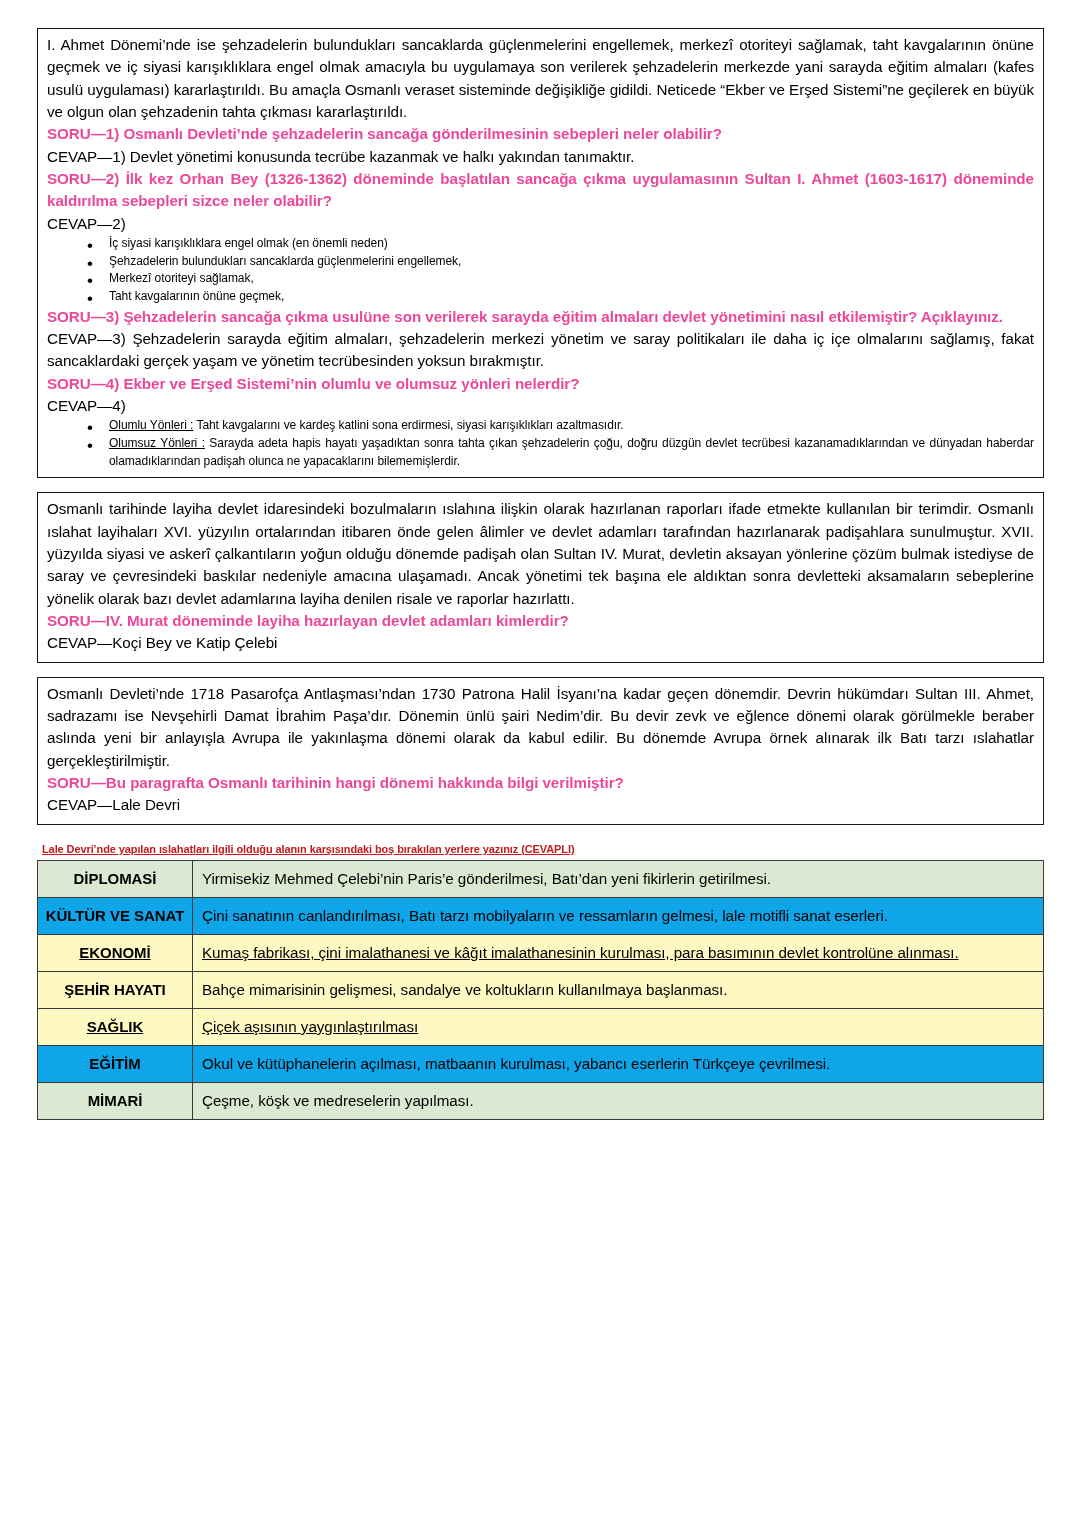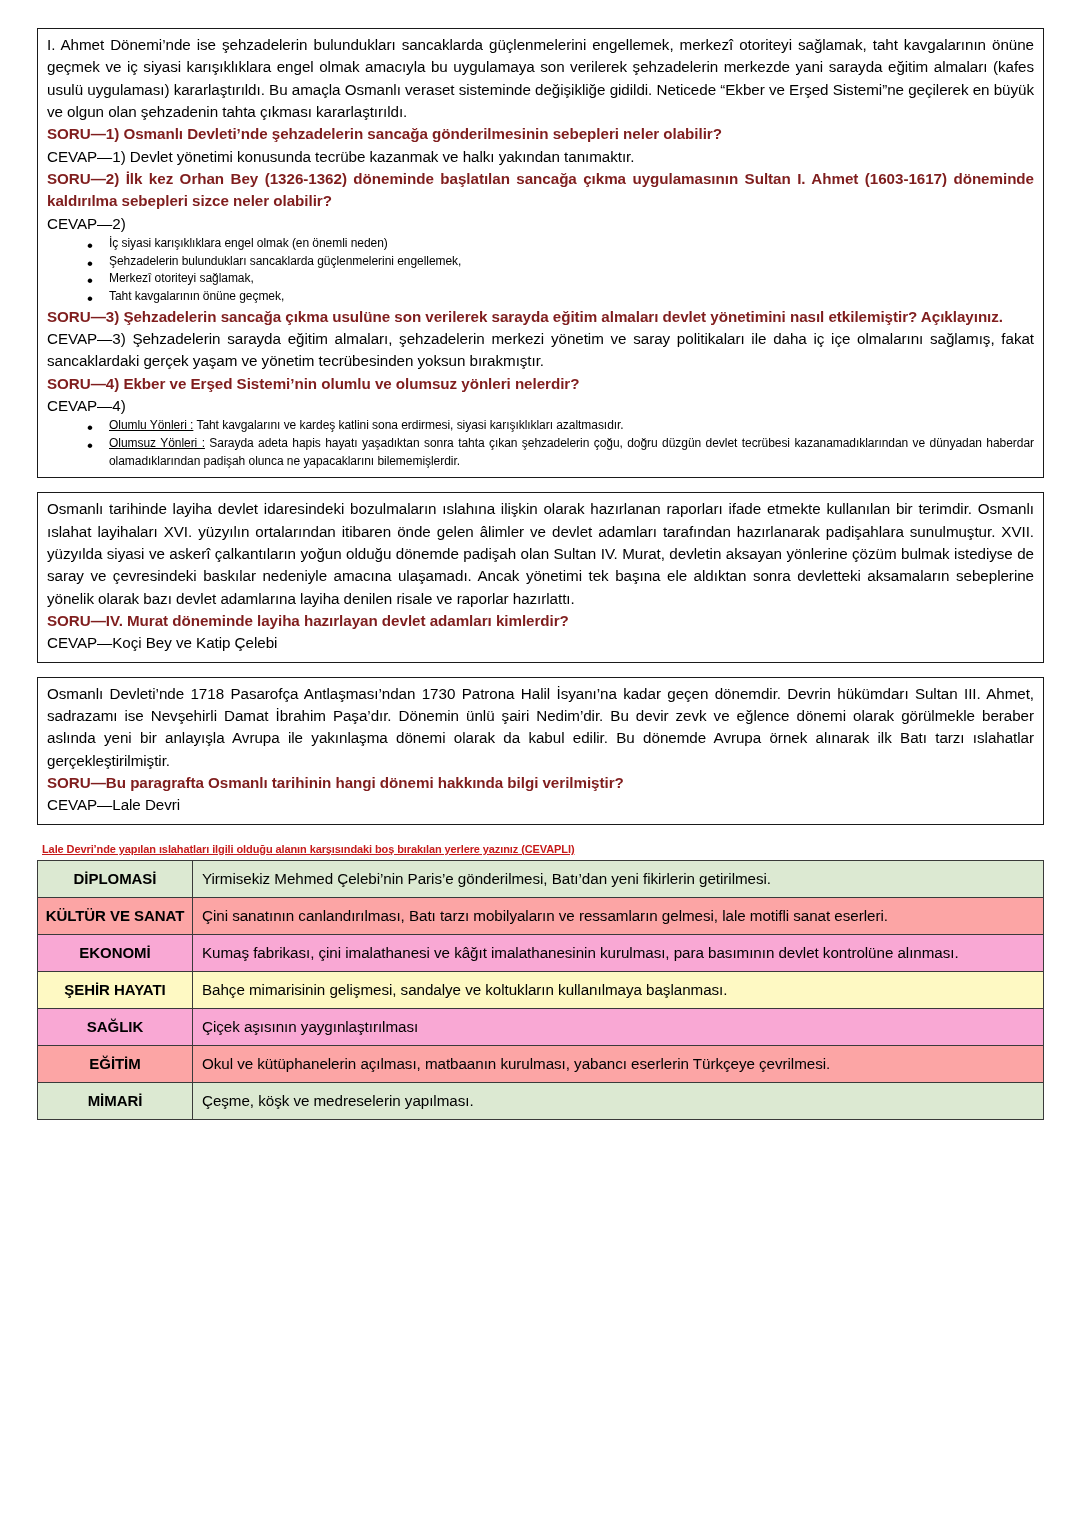--- a/index.html
+++ b/index.html
@@ -38,21 +38,21 @@
     text-align: justify;
     text-justify: inter-word;
     letter-spacing: -0.05px;
   }
 
   .q {
     margin: 0;
     font-size: 15.2px;
     line-height: 1.47;
     font-weight: bold;
-    color: #7f1d1d;
+    color: #ec4899;
     text-align: justify;
     letter-spacing: -0.05px;
   }
   .q.nojust { text-align: left; }
   .a {
     margin: 0;
     font-size: 15.2px;
     line-height: 1.47;
     text-align: justify;
     letter-spacing: -0.05px;
@@ -115,22 +115,22 @@
     font-weight: bold;
     padding: 7px 4px;
     font-size: 15px;
   }
   table.islahat td.value {
     padding: 7px 9px;
     text-align: left;
   }
   
   tr.tint-green   td { background: #dce9d2; }
-  tr.tint-blue    td { background: #fca5a5; }
-  tr.tint-yellow  td { background: #f9a8d4; }
+  tr.tint-blue    td { background: #0ea5e9; }
+  tr.tint-yellow  td { background: #fef9c3; text-decoration: underline; }
   tr.tint-pink    td { background: #fef9c3; }
 </style>
 </head>
 <body>
 
 <div class="page">
 
   <div class="box">
     <p class="para">I. Ahmet Dönemi’nde ise şehzadelerin bulundukları sancaklarda güçlenmelerini engellemek, merkezî otoriteyi sağlamak, taht kavgalarının önüne geçmek ve iç siyasi karışıklıklara engel olmak amacıyla bu uygulamaya son verilerek şehzadelerin merkezde yani sarayda eğitim almaları (kafes usulü uygulaması) kararlaştırıldı. Bu amaçla Osmanlı veraset sisteminde değişikliğe gidildi. Neticede “Ekber ve Erşed Sistemi”ne geçilerek en büyük ve olgun olan şehzadenin tahta çıkması kararlaştırıldı.</p>
     <p class="q nojust">SORU—1) Osmanlı Devleti’nde şehzadelerin sancağa gönderilmesinin sebepleri neler olabilir?</p>

